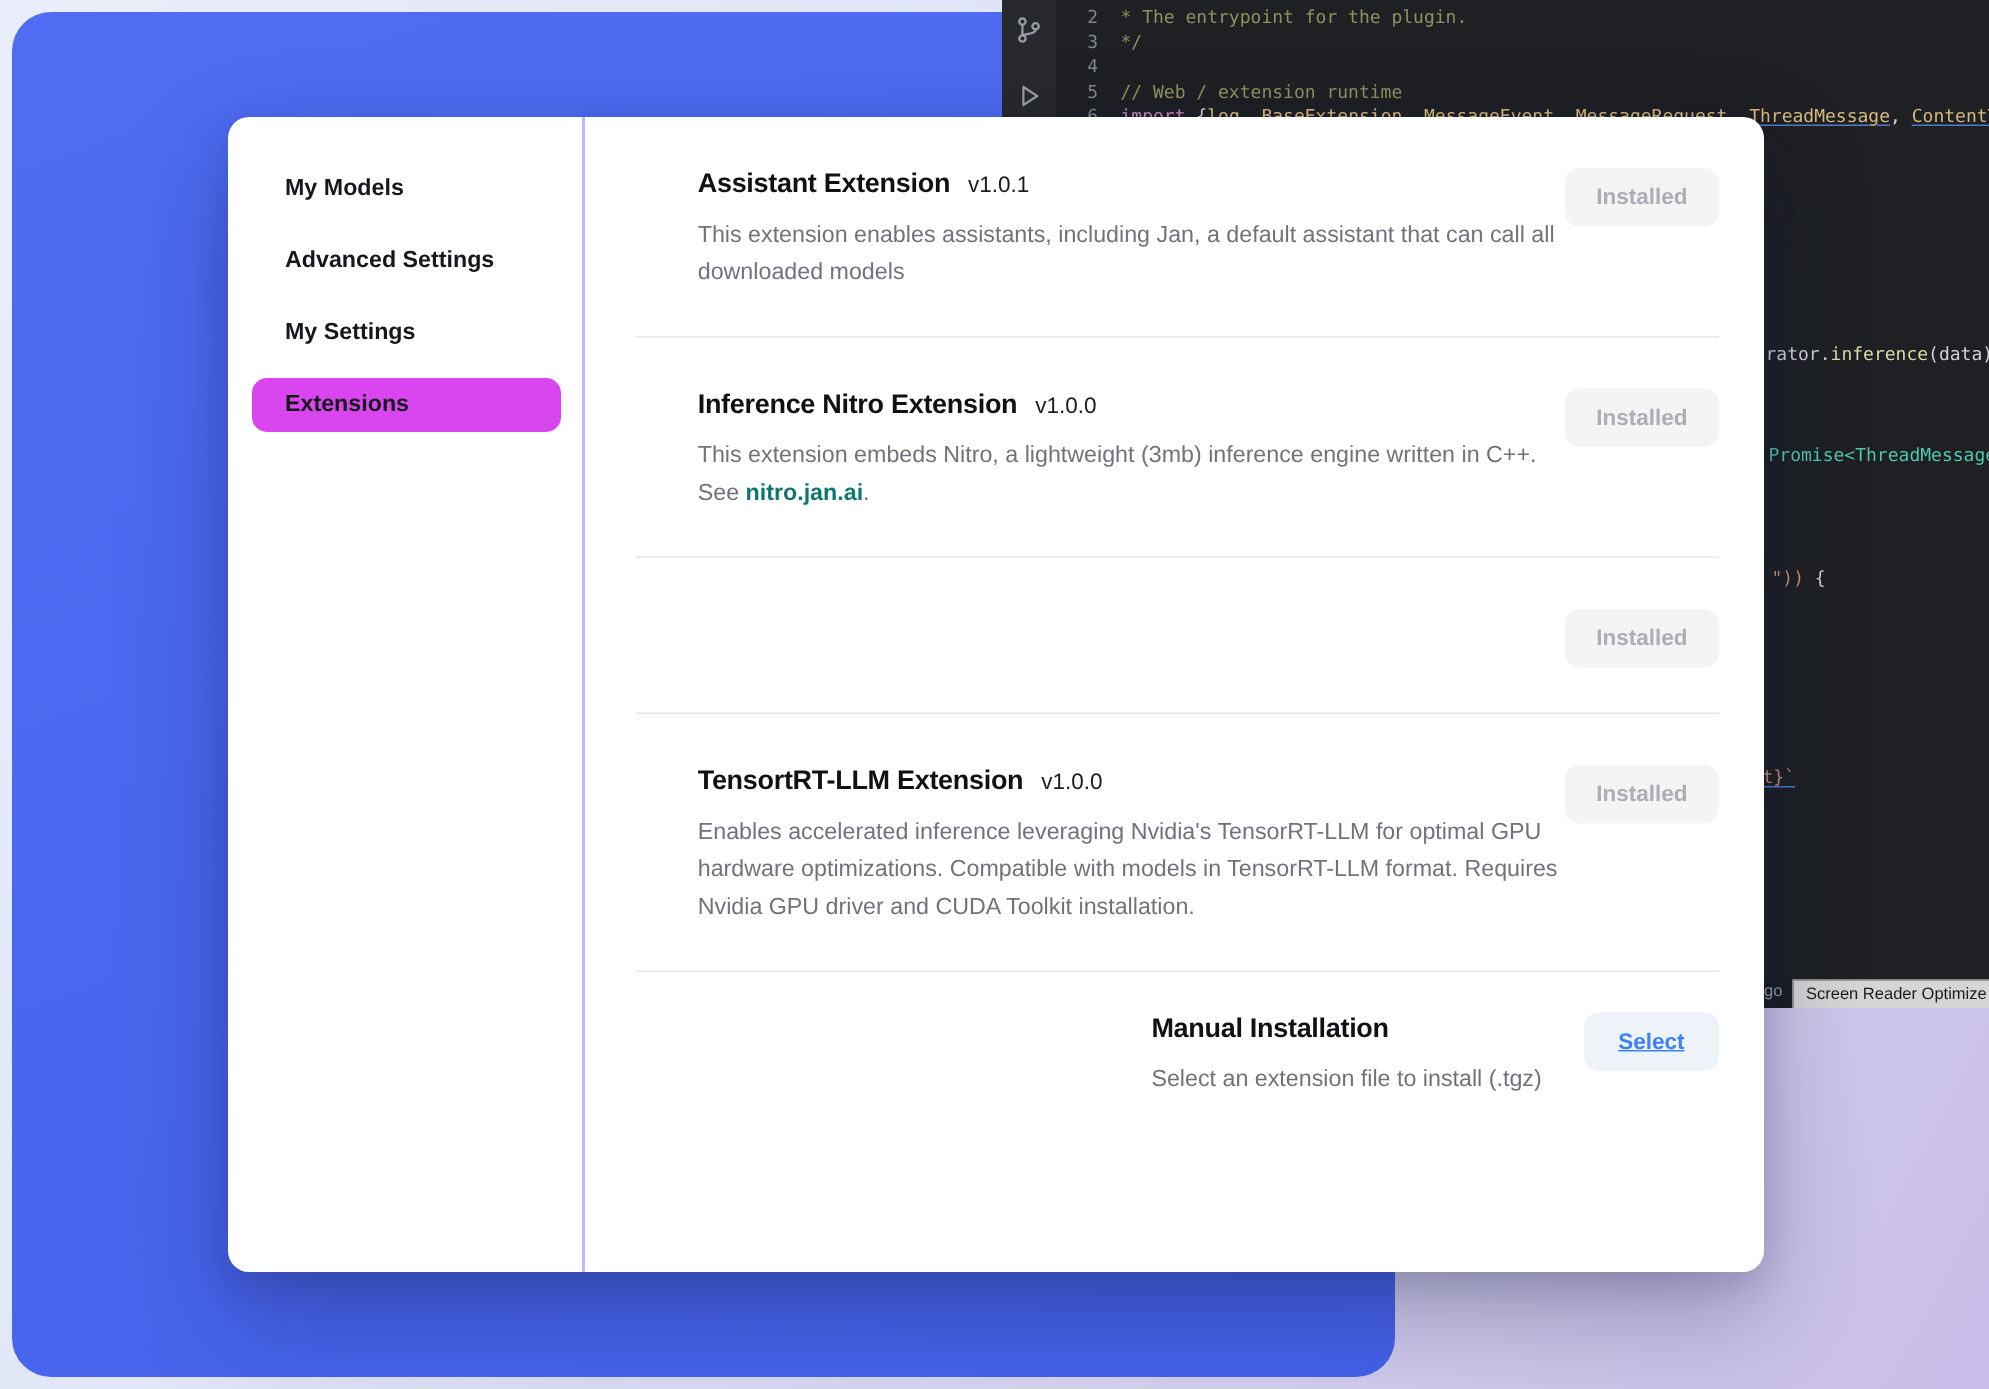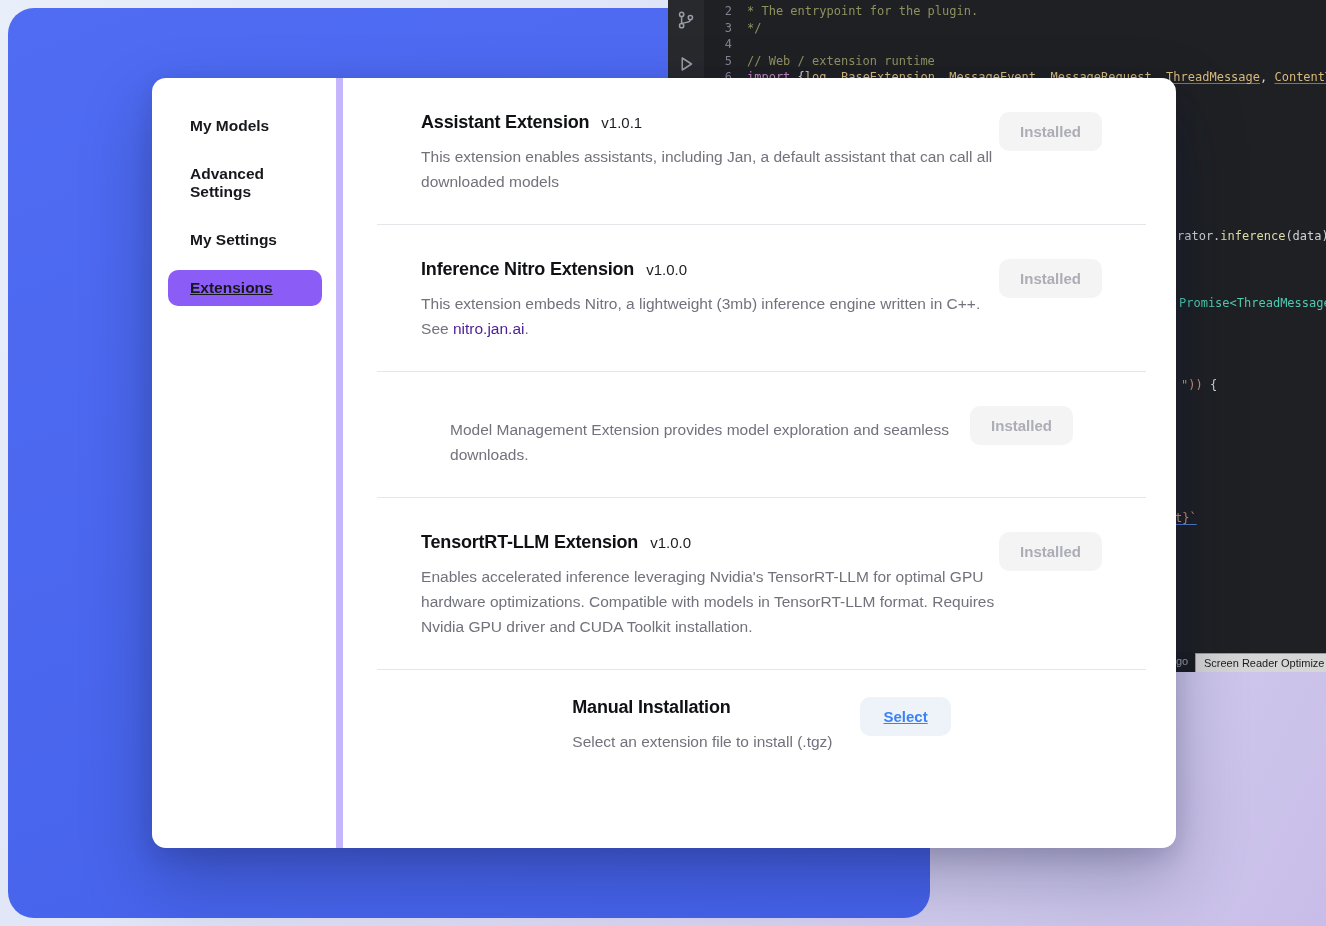--- a/index.html
+++ b/index.html
@@ -29,35 +29,35 @@
   .u{text-decoration:underline;text-decoration-color:#4e7cc9;text-underline-offset:2px;}
   .statusbar{position:absolute;left:0;bottom:0;width:100%;height:20px;background:#1b1d20;}
   .status-go{position:absolute;left:508px;top:3px;color:#9aa0a6;font-size:11px;}
   .status-notice{position:absolute;left:527px;top:1px;background:#d6d6d6;color:#1c1c1c;
                  font-size:11px;line-height:16px;padding:1px 8px;white-space:nowrap;border:1px solid #9a9a9a;}
 
   
   .card{position:absolute;left:152px;top:78px;width:1024px;height:770px;background:#ffffff;border-radius:14px;
         box-shadow:0 30px 70px rgba(18,24,62,.30),0 8px 22px rgba(18,24,62,.14);
         display:flex;overflow:hidden;}
-  .sidebar{width:191px;flex:none;box-sizing:border-box;border-right:7px solid #c4b5fd;padding:30px 14px 0 16px;}
+  .sidebar{width:238px;flex:none;box-sizing:border-box;border-right:2px solid #c4b5fd;padding:30px 14px 0 16px;}
   .nav-item{font-size:15.5px;font-weight:600;color:#17181c;padding:9px 22px;margin-bottom:12px;
             border-radius:10px;cursor:pointer;}
-  .nav-item.active{background:#8b5cf6;text-decoration:underline;}
+  .nav-item.active{background:#d946ef;}
   .content{flex:1;box-sizing:border-box;padding:0 30px 0 34px;}
   .divider{border:none;border-top:1px solid #e6e6ea;margin:0;}
-  .block{display:flex;justify-content:center;align-items:flex-start;padding:34px 0 30px;}
+  .block{display:flex;justify-content:flex-end;align-items:flex-start;padding:34px 0 30px;}
   .block-manual{padding:27px 0 24px;gap:28px;}
   .tcol{max-width:578px;}
   .w520{max-width:520px;}
   .trow{display:flex;align-items:baseline;gap:12px;}
   .x-title{font-size:18px;font-weight:700;color:#101114;letter-spacing:-0.2px;}
   .x-version{font-size:15px;font-weight:500;color:#1c1d22;}
   .desc{margin:11px 0 0;font-size:15.5px;line-height:25px;color:#71727c;}
-  .link{color:#4c1d95;text-decoration:none;cursor:pointer;}
+  .link{color:#0f766e;text-decoration:none;cursor:pointer;font-weight:bold;}
   .btn{flex:none;border:none;border-radius:10px;font-family:inherit;font-size:15px;cursor:pointer;}
   .btn-installed{background:#f4f4f5;color:#acadb5;font-weight:700;padding:11px 21px;}
   .btn-select{background:#eef2f9;color:#3b82f6;font-weight:700;padding:11px 23px;text-decoration:underline;}
 </style>
 </head>
 <body>
 
 <div class="stage">
 
   <div class="blue-panel"></div>
@@ -144,21 +144,20 @@
           </div>
           <p class="desc"><span>This extension embeds Nitro, a lightweight (3mb) inference engine written in C++. See </span><a class="link">nitro.jan.ai</a><span>.</span></p>
         </div>
         <button class="btn btn-installed">Installed</button>
       </div>
 
       <hr class="divider">
 
       <div class="block">
         <div class="tcol w520">
-          <p class="desc">Model Management Extension provides model exploration and seamless downloads.</p>
         </div>
         <button class="btn btn-installed">Installed</button>
       </div>
 
       <hr class="divider">
 
       <div class="block">
         <div class="tcol">
           <div class="trow">
             <span class="x-title">TensortRT-LLM Extension</span>

